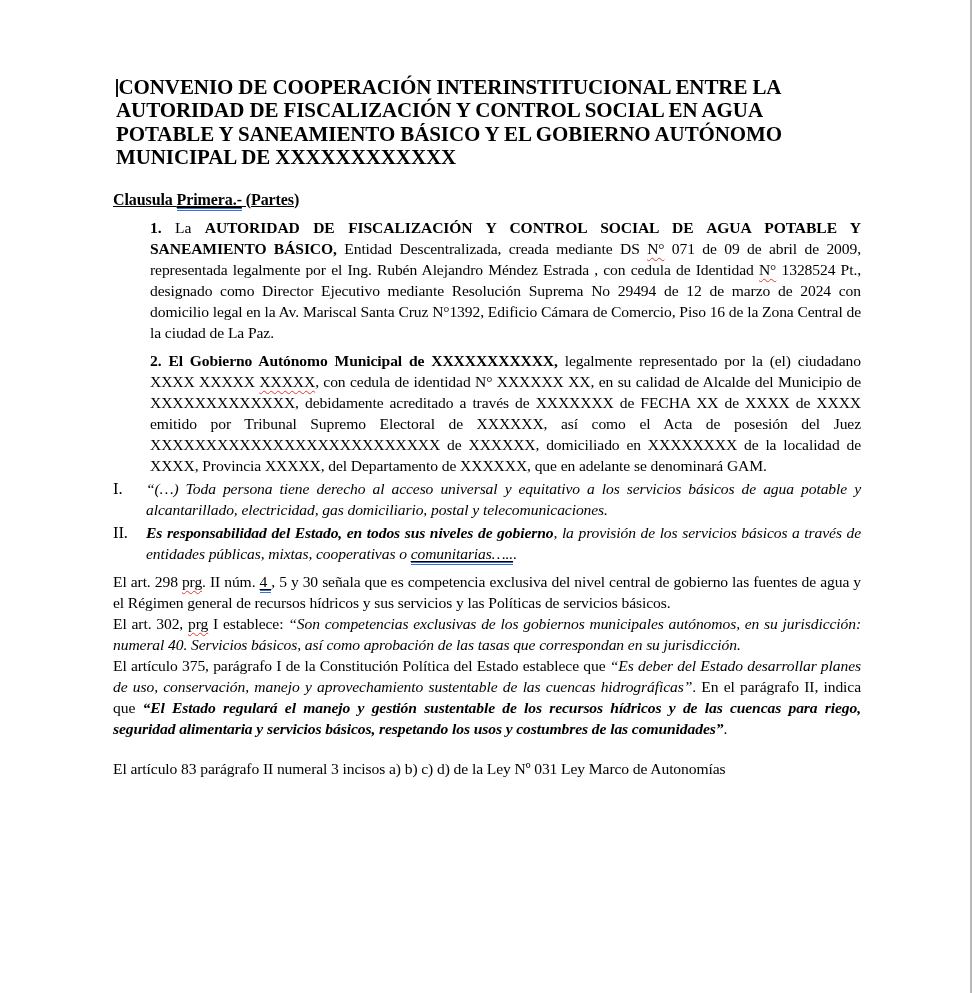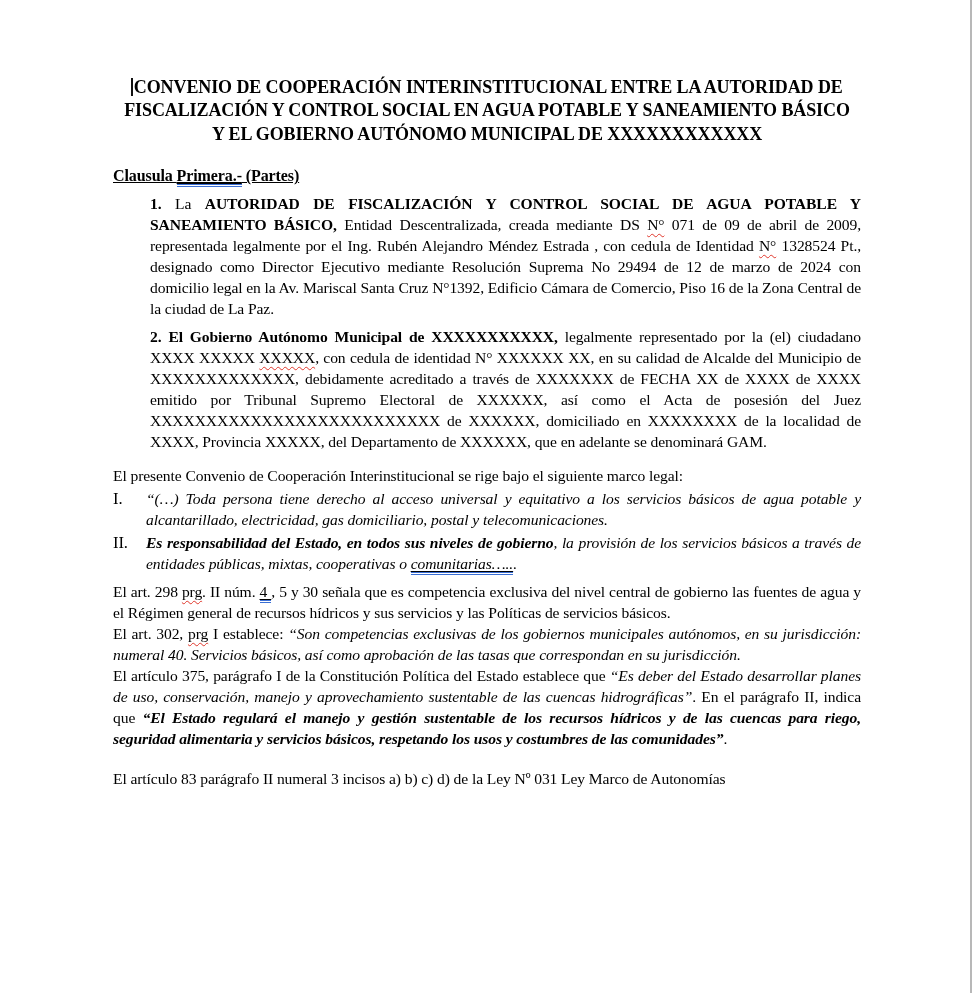--- a/index.html
+++ b/index.html
@@ -19,23 +19,23 @@
     position:absolute; left:113px; top:76px; width:748px;
   }
   .blk {
     font-size:15.6px;
     line-height:21px;
     text-align:justify;
     letter-spacing:-0.1px;
   }
   .blk-title {
     font-weight:bold;
-    font-size:18px;
+    font-size:21px;
     line-height:23.4px;
-    text-align:center;
+    text-align:left;
     padding:0 3px;
   }
   .blk-heading { font-weight:bold; text-align:left; font-size:16px;text-decoration:underline; }
   .blk-numpara { margin-left:37px; }
   .blk-item { display:flex; }
   .blk-item .marker { flex:0 0 33px; font-size:16.6px; font-style:normal; }
   .blk-item .ibody { flex:1; text-align:justify; }
   .gap-none   { margin-top:0; }
   .gap-xs     { margin-top:2px; }
   .gap-small  { margin-top:7px; }
@@ -71,21 +71,20 @@
 </style>
 </head>
 <body>
 
 <div class="page-edge"></div>
 <div class="content" id="doc-content">
     <div class="blk blk-title gap-none"><span class="caret"></span><span class="run r-b">CONVENIO DE COOPERACIÓN INTERINSTITUCIONAL ENTRE LA AUTORIDAD DE FISCALIZACIÓN Y CONTROL SOCIAL EN AGUA POTABLE Y SANEAMIENTO BÁSICO Y EL GOBIERNO AUTÓNOMO MUNICIPAL DE XXXXXXXXXXXX</span></div>
     <div class="blk blk-heading gap-large"><span class="run r-b">Clausula </span><span class="run r-b r-u sq-blue">Primera.-</span><span class="run r-b"> (Partes)</span></div>
     <div class="blk blk-numpara gap-small"><span class="run r-b">1.</span><span class="run"> La </span><span class="run r-b">AUTORIDAD DE FISCALIZACIÓN Y CONTROL SOCIAL DE AGUA POTABLE Y SANEAMIENTO BÁSICO,</span><span class="run"> Entidad Descentralizada, creada mediante DS </span><span class="run sq-red">N°</span><span class="run"> 071 de 09 de abril de 2009,   representada legalmente por el Ing. Rubén Alejandro Méndez Estrada , con cedula de Identidad </span><span class="run sq-red">N°</span><span class="run"> 1328524 Pt., designado como Director Ejecutivo mediante Resolución Suprema No 29494 de 12 de marzo de 2024 con domicilio legal en la Av. Mariscal Santa Cruz N°1392, Edificio Cámara de Comercio, Piso 16 de la Zona Central de la ciudad de La Paz.</span></div>
     <div class="blk blk-numpara gap-small"><span class="run r-b">2. El Gobierno Autónomo Municipal de XXXXXXXXXXX,</span><span class="run"> legalmente representado por la (el) ciudadano XXXX XXXXX </span><span class="run sq-red">XXXXX</span><span class="run">, con cedula de identidad  N° XXXXXX XX, en su calidad de Alcalde del Municipio de XXXXXXXXXXXXX, debidamente acreditado a través de XXXXXXX de FECHA XX de XXXX de XXXX  emitido por Tribunal Supremo Electoral de XXXXXX, así como el Acta de posesión del Juez XXXXXXXXXXXXXXXXXXXXXXXXXX de XXXXXX,  domiciliado en  XXXXXXXX de la localidad de XXXX, Provincia XXXXX, del Departamento de XXXXXX, que en adelante se denominará GAM.</span></div>
-    <div class="blk blk-para gap-normal"><span class="run">El presente Convenio de Cooperación Interinstitucional se rige bajo el siguiente marco legal:</span></div>
     <div class="blk blk-item gap-xs">
       <span class="marker">I.</span>
       <span class="ibody"><span class="run r-i">“(…) Toda persona tiene derecho al acceso universal y equitativo a los servicios básicos de agua potable y alcantarillado, electricidad, gas domiciliario, postal y telecomunicaciones.</span></span>
     </div>
     <div class="blk blk-item gap-xs">
       <span class="marker">II.</span>
       <span class="ibody"><span class="run r-b r-i">Es responsabilidad del Estado, en todos sus niveles de gobierno</span><span class="run r-i">, la provisión de los servicios básicos a través de entidades públicas, mixtas, cooperativas o </span><span class="run r-i r-u sq-blue">comunitarias…..</span><span class="run r-i">.</span></span>
     </div>
     <div class="blk blk-para gap-small"><span class="run">El art. 298 </span><span class="run sq-red">prg</span><span class="run">. II núm. </span><span class="run r-u sq-blue">4 </span><span class="run">, 5 y 30 señala que es competencia exclusiva del nivel central de gobierno las fuentes de agua y el Régimen general de recursos hídricos y sus servicios y las Políticas de servicios básicos.</span></div>
     <div class="blk blk-para gap-none"><span class="run">El art. 302, </span><span class="run sq-red">prg</span><span class="run"> I establece: </span><span class="run r-i">“Son competencias exclusivas de los gobiernos municipales autónomos, en su jurisdicción: numeral 40. Servicios básicos, así como aprobación de las tasas que correspondan en su jurisdicción.</span></div>

